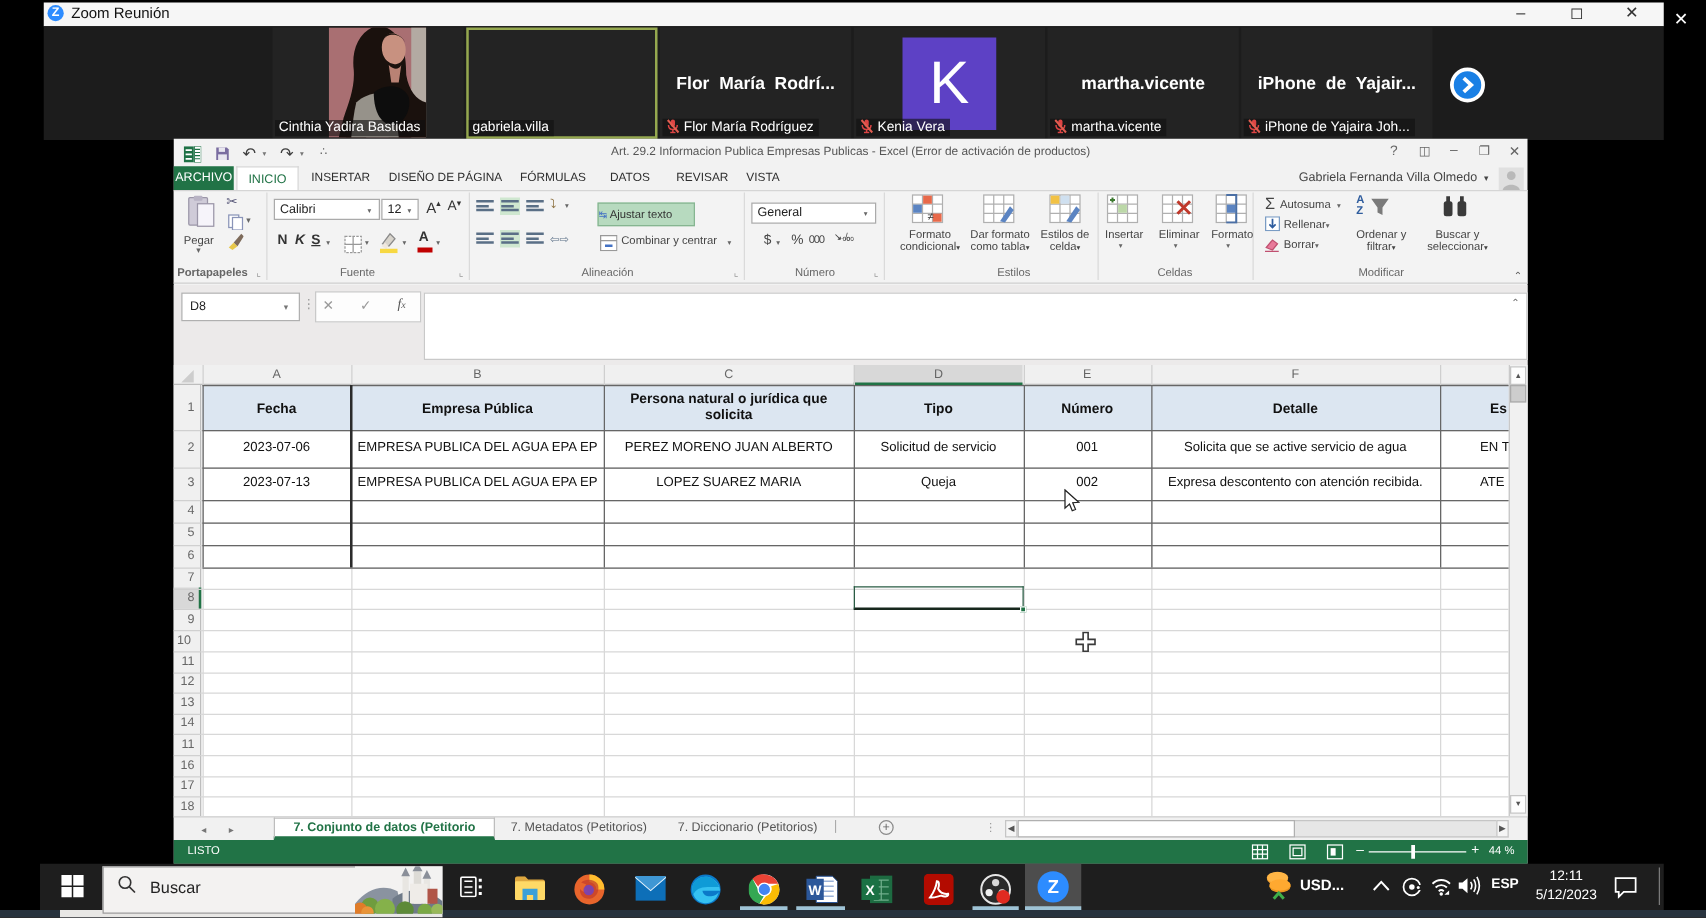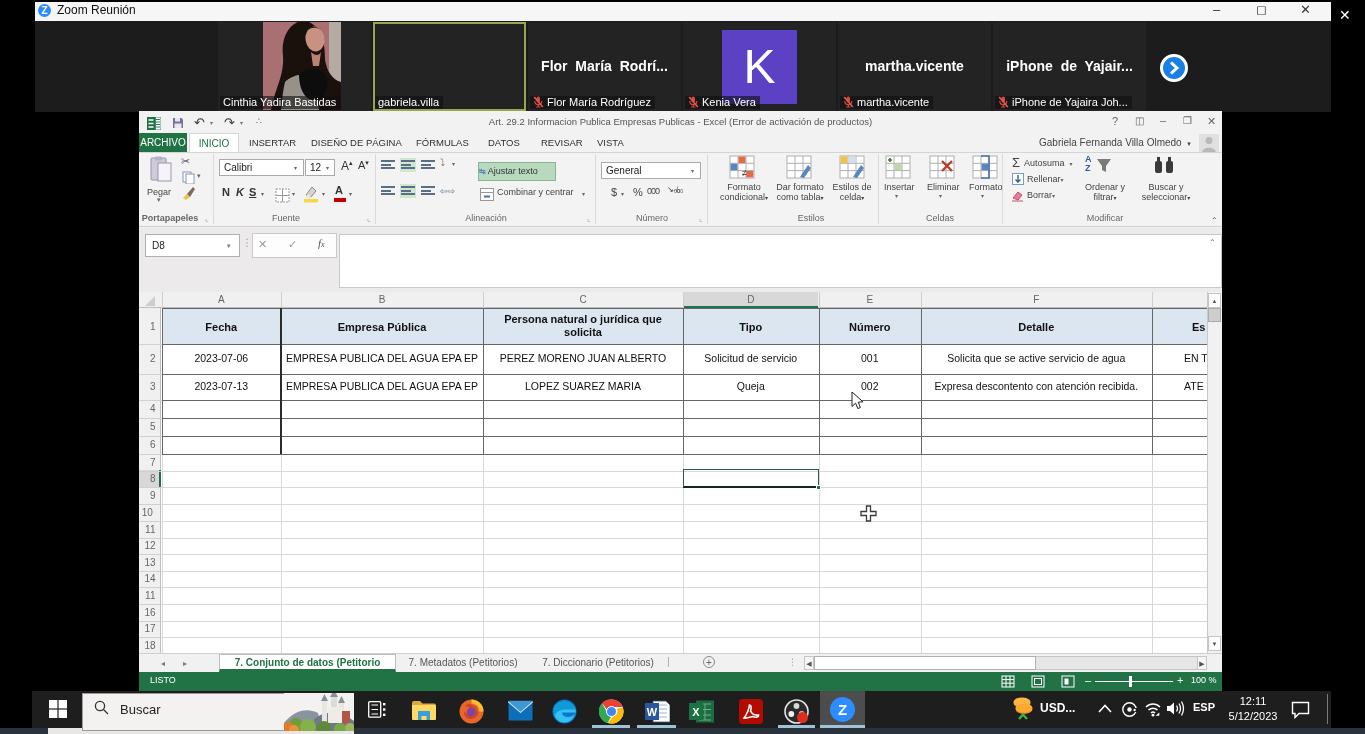--- a/index.html
+++ b/index.html
@@ -487,21 +487,21 @@
           <rect x="3.5" y="3.5" width="7" height="6" fill="none" stroke="#fff"></rect>
         </svg>
       <svg class="abs" style="left:922px;top:3px;" width="14" height="13">
           <rect x="1" y="1" width="12" height="11" fill="none" stroke="#fff"></rect>
           <rect x="3.5" y="3.5" width="4" height="6" fill="#fff"></rect>
         </svg>
       <div class="abs" style="left:946px;top:2px;color:#fff;font-size:11px;">–</div>
       <div class="abs" style="left:956px;top:9px;width:78px;height:1px;background:#fff;"></div>
       <div class="abs" style="left:990px;top:4px;width:3px;height:11px;background:#fff;"></div>
       <div class="abs" style="left:1038px;top:2px;color:#fff;font-size:11px;">+</div>
-      <div class="abs" style="left:1052px;top:3px;color:#fff;font-size:9px;">100 %</div>
+      <div class="abs" style="left:1052px;top:3px;color:#fff;font-size:9px;">44 %</div>
     </div>
   </div>
 
   <div id="bottomstrip" class="abs">
       <div class="abs" style="left:48px;top:0;width:306px;height:6px;background:#e8e7e5;"></div>
     </div>
 
   <div id="taskbar" class="abs">
     <svg class="abs" style="left:17px;top:9px;" width="18" height="18" viewBox="0 0 18 18">
 <rect x="0" y="0" width="8.4" height="8.4" fill="#fff"></rect>

